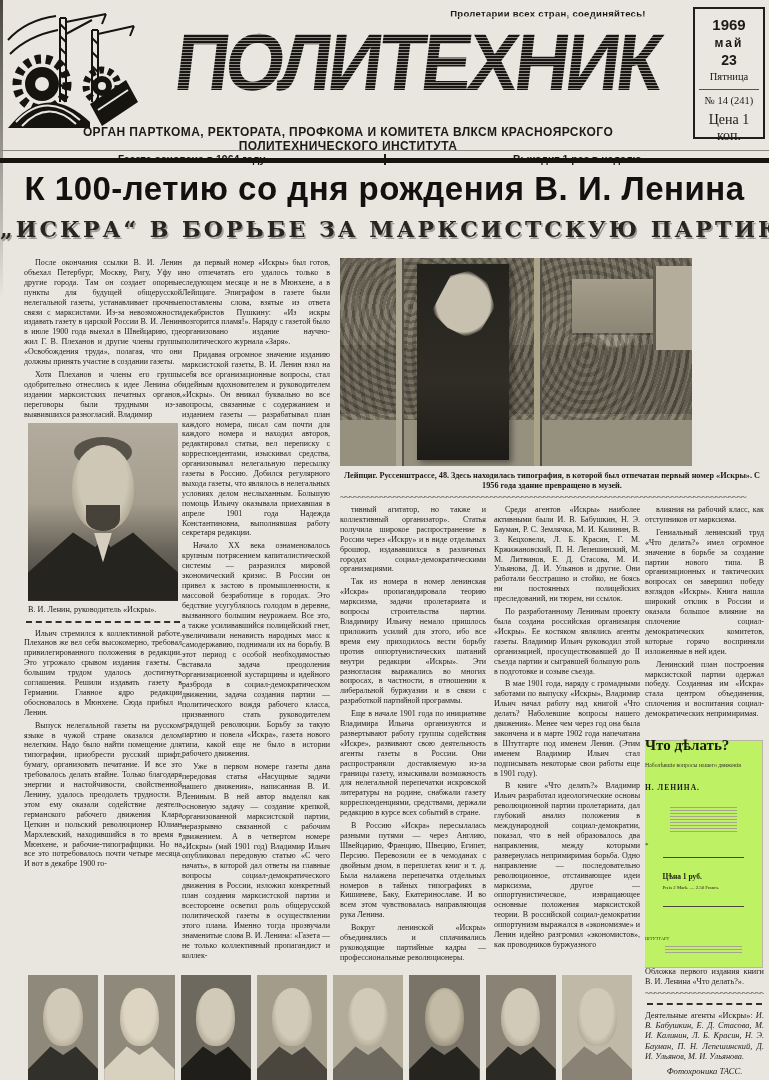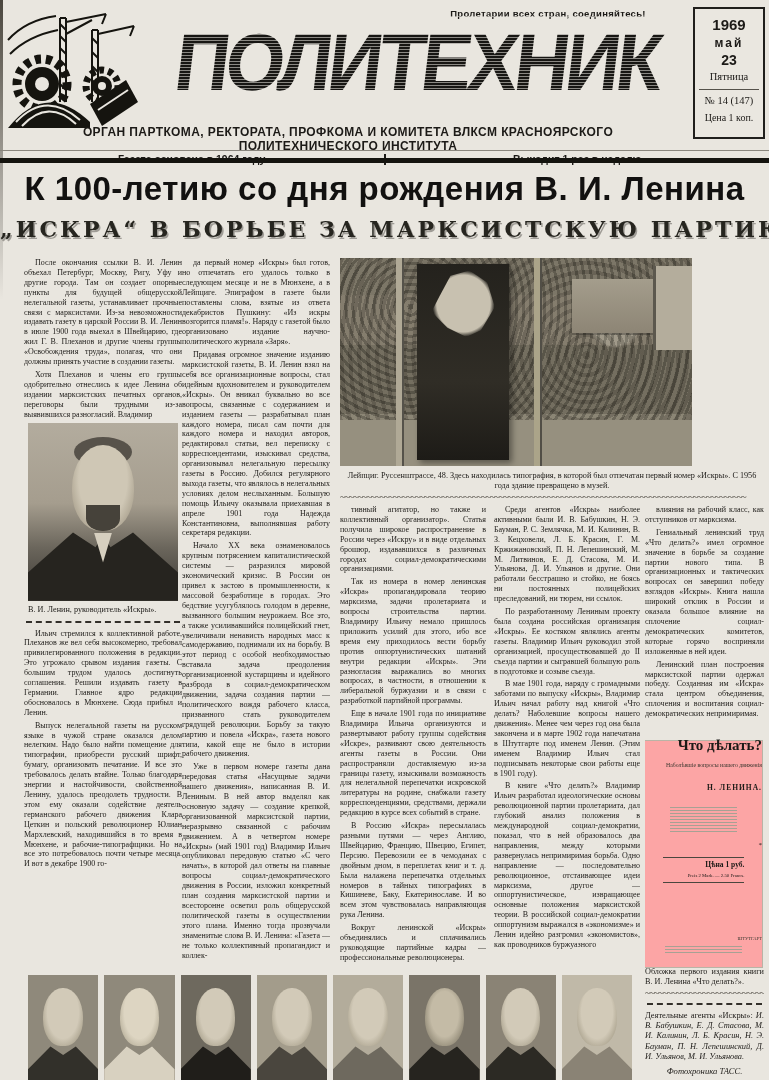--- a/index.html
+++ b/index.html
@@ -16,21 +16,21 @@
   .mast-stripes{position:absolute;left:150px;top:14px;width:560px;height:112px;pointer-events:none;
           background:repeating-linear-gradient(180deg,rgba(233,230,223,0) 0 2px,rgba(233,230,223,.55) 2px 3px);}
   .datebox{position:absolute;left:693px;top:7px;width:68px;height:128px;border:2px solid #201f1c;
           background:#eae7e0;text-align:center;font-family:"Liberation Sans",sans-serif;}
   .datebox .yr{font-weight:bold;font-size:15px;margin-top:7px;}
   .datebox .mo{font-weight:bold;font-size:12px;letter-spacing:2px;margin-top:3px;}
   .datebox .dy{font-weight:bold;font-size:14px;margin-top:2px;}
   .datebox .wd{font-size:10.5px;margin-top:3px;font-family:"Liberation Serif",serif;}
   .datebox .sep{border-top:1px solid #55524b;margin:7px 4px 5px 4px;}
   .datebox .iss{font-size:10.5px;font-family:"Liberation Serif",serif;}
-  .datebox .pr{font-size:10px;margin-top:6px;font-family:"Liberation Serif",serif;}
+  .datebox .pr{font-size:14px;margin-top:6px;font-family:"Liberation Serif",serif;}
   .organ{position:absolute;left:12px;top:125px;width:672px;text-align:center;
           font-family:"Liberation Sans",sans-serif;font-weight:bold;font-size:12px;letter-spacing:.4px;}
   .founded-row{position:absolute;left:0;top:150px;width:769px;height:16px;border-top:1px solid #8a867d;
           display:flex;align-items:center;font-family:"Liberation Sans",sans-serif;font-weight:bold;font-size:10.5px;}
   .founded-row .fl{flex:1;text-align:center;}
   .founded-row .mid{width:2px;height:11px;background:#1c1a17;}
   .thick-rule{position:absolute;left:0;top:158px;width:769px;height:5px;background:#15140f;}
   
   .headline{position:absolute;left:0;top:170px;width:769px;text-align:center;
           font-family:"Liberation Sans",sans-serif;font-weight:bold;font-size:33px;letter-spacing:.5px;color:#121110;}
@@ -73,32 +73,32 @@
           background:linear-gradient(180deg,#a49d8c,#8d8575);box-shadow:0 2px 0 rgba(0,0,0,.25);}
   .building-photo .house{position:absolute;right:-6px;top:4%;width:12%;height:40%;background:#b4ad9c;
           border-left:3px solid #5c584e;}
   .building-photo .slab{position:absolute;left:22%;top:3%;width:26%;height:94%;
           background:linear-gradient(180deg,#24221d,#302d26 60%,#1d1b17);box-shadow:3px 3px 6px rgba(0,0,0,.4);}
   .building-photo .blob{position:absolute;left:26%;top:6%;width:18%;height:32%;
           background:radial-gradient(ellipse at 50% 50%,#c8c1b0 0 60%,transparent 70%);
           clip-path:polygon(12% 40%,30% 8%,60% 0,88% 18%,100% 55%,78% 90%,55% 100%,25% 86%,0 62%);}
   .building-photo .pole1{position:absolute;left:16%;top:0;width:6px;height:100%;background:#b0a996;box-shadow:2px 0 0 #55524a;}
   .building-photo .pole2{position:absolute;left:55%;top:0;width:6px;height:100%;background:#aba489;box-shadow:2px 0 0 #514e46;}
-  .building-cap{margin-top:5px;font-weight:normal;}
+  .building-cap{margin-top:5px;font-weight:bold;}
   .wavy{font-size:10px;line-height:6px;letter-spacing:-1px;color:#4a463e;overflow:hidden;white-space:nowrap;height:7px;margin:3px 0;}
   
-  .book{width:117px;height:226px;background:#fca5a5;box-shadow:0 0 0 1px #b9b4a6;margin:6px 0 4px 1px;
-          position:relative;text-align:right;font-family:"Liberation Serif",serif;}
+  .book{width:117px;height:226px;background:#bef264;box-shadow:0 0 0 1px #b9b4a6;margin:6px 0 4px 1px;
+          position:relative;text-align:left;font-family:"Liberation Serif",serif;}
   .book .btitle{font-weight:bold;font-size:15px;margin-top:22px;}
   .book .bsub{font-size:5.8px;margin-top:10px;color:#3a372f;}
   .book .bauthor{font-weight:bold;font-size:7.5px;letter-spacing:1px;margin-top:12px;}
   .book .quote{margin:14px auto 0 auto;width:58%;height:26px;
           background:repeating-linear-gradient(180deg,#a7a194 0 1px,transparent 1px 3px);}
   .book .star{font-size:7px;margin-top:8px;}
-  .book .pricebox{margin:6px auto 0 auto;width:70%;border-top:1px solid #4a463e;border-bottom:1px solid #4a463e;padding:2px 0;}
+  .book .pricebox{margin:6px auto 0 auto;width:70%;border-top:1px solid #4a463e;border-bottom:1px solid #4a463e;padding:14px 0;}
   .book .bprice{font-weight:bold;font-size:7.5px;}
   .book .bprice2{font-size:4.8px;margin-top:1px;}
   .book .imprint{position:absolute;bottom:14px;left:0;width:100%;font-size:4.6px;color:#3a372f;}
   .book .imprint .lines{margin:2px auto 0 auto;width:66%;height:7px;
           background:repeating-linear-gradient(180deg,#a7a194 0 1px,transparent 1px 3px);}
   
   .agents-cap{font-size:8.4px;line-height:10.2px;text-align:justify;margin-top:4px;}
   .agents-cap .lead{font-style:normal;}
   .agents-cap .names{font-style:italic;}
   .tass{font-style:italic;font-size:8.6px;text-align:center;margin-top:5px;}
@@ -158,21 +158,21 @@
 
   <div class="mast-title">ПОЛИТЕХНИК</div>
   <div class="mast-stripes"></div>
 
   <div class="datebox">
     <div class="yr">1969</div>
     <div class="mo">май</div>
     <div class="dy">23</div>
     <div class="wd">Пятница</div>
     <div class="sep"></div>
-    <div class="iss">№ 14 (147)</div>
+    <div class="iss">№ 14 (241)</div>
     <div class="pr">Цена 1 коп.</div>
   </div>
 
   <div class="organ">ОРГАН ПАРТКОМА, РЕКТОРАТА, ПРОФКОМА И КОМИТЕТА ВЛКСМ КРАСНОЯРСКОГО ПОЛИТЕХНИЧЕСКОГО ИНСТИТУТА</div>
 
   <div class="founded-row">
     <div class="fl">Газета основана в 1964 году</div>
     <div class="mid"></div>
     <div class="fl">Выходит 1 раз в неделю</div>
   </div>

